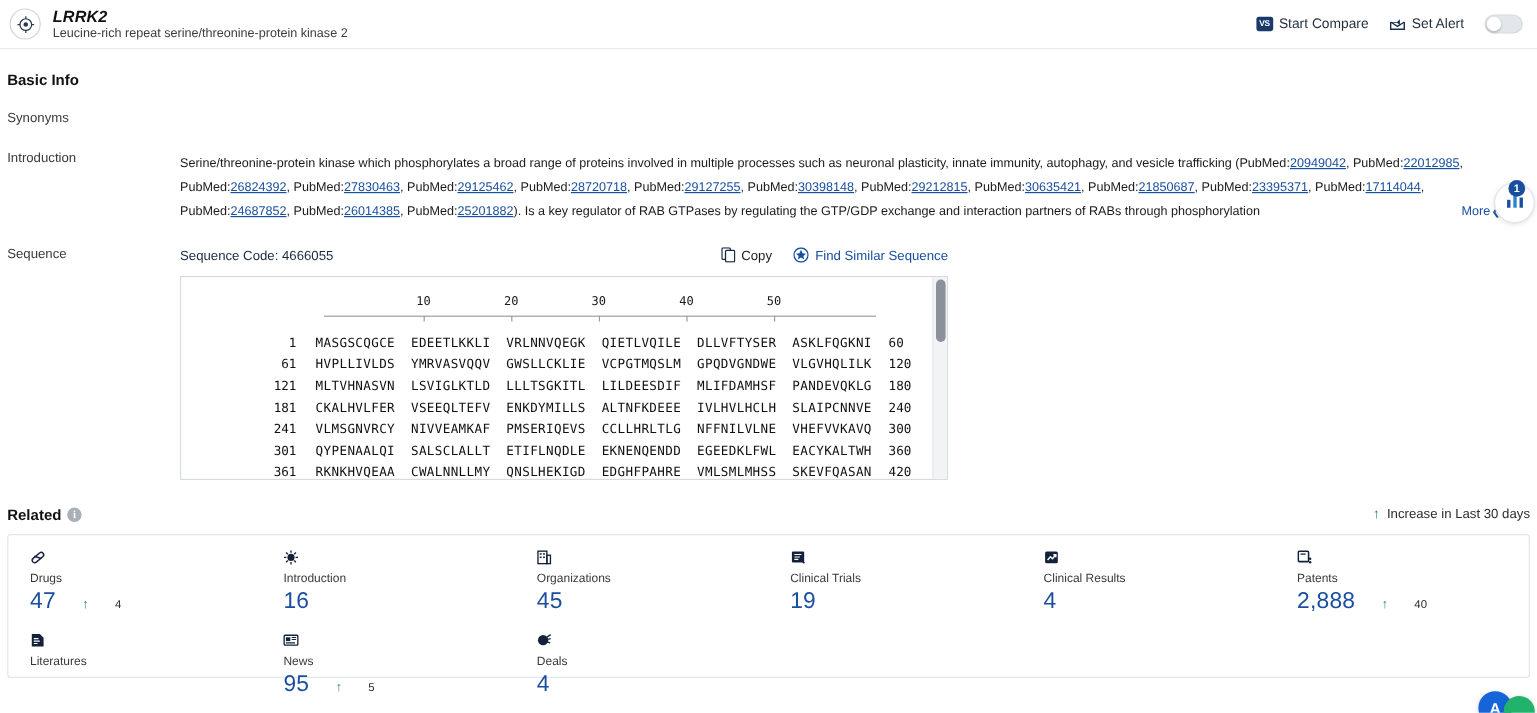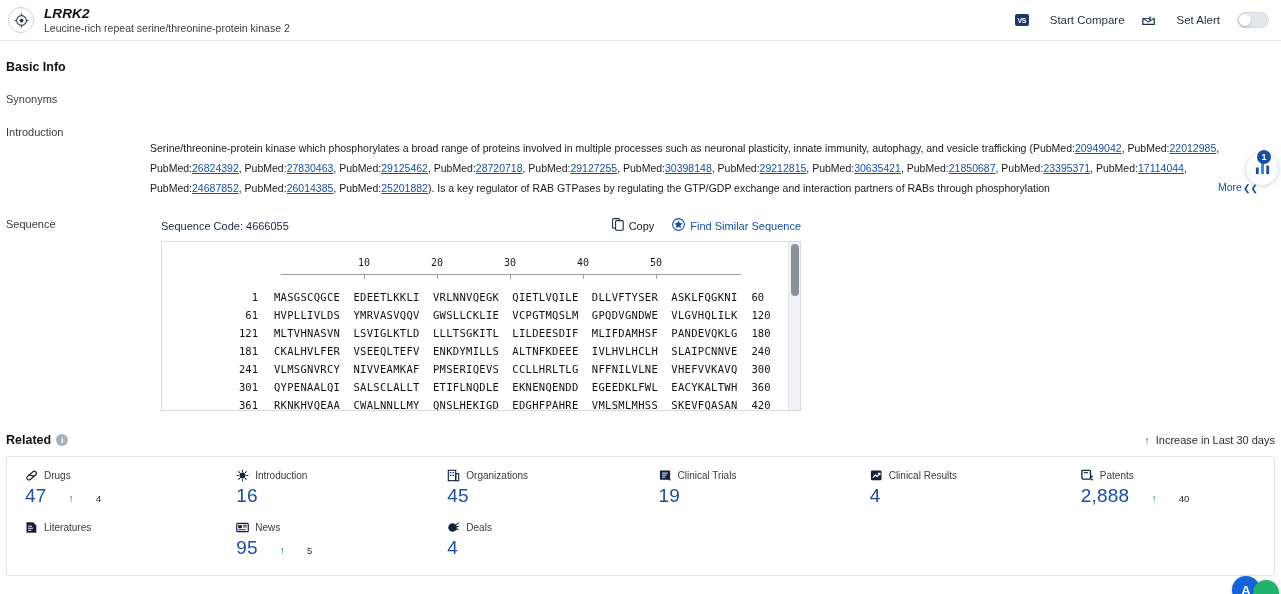--- a/index.html
+++ b/index.html
@@ -34,21 +34,21 @@
     font-size: 13.5px; font-weight: bold; color: #111; letter-spacing: .1px; font-style: italic;
   }
   .gene-desc {
     font-size: 10.5px; color: #3c3c3c; margin-top: 1px;
   }
   .header-actions {
     margin-left: auto;
     display: flex; align-items: center; gap: 17px;
     font-size: 11.5px; color: #1f2d3d;
   }
-  .hdr-btn { display: flex; align-items: center; gap: 21px; cursor: pointer; justify-content: center; }
+  .hdr-btn { display: flex; align-items: center; gap: 5px; cursor: pointer; justify-content: center; }
   .vs-badge {
     width: 14px; height: 12px; background: #1b3a6b; border-radius: 2px;
     color: #fff; font-size: 7px; font-weight: bold;
     display: flex; align-items: center; justify-content: center;
     letter-spacing: -0.3px;
   }
   .alert-ico { width: 14px; height: 12px; position: relative; }
   .toggle {
     width: 32px; height: 16px; border-radius: 8px;
     background: #e3e6ea; border: 1px solid #d6dadf; position: relative;
@@ -76,31 +76,30 @@
 
   .syn-row { margin-top: 19px; }
   .syn-body { font-size: 11px; color: #1a1a1a; }
   .syn-more { color: #1a4fa0; margin-left: 3px; cursor: pointer; }
 
   .intro-row { margin-top: 21px; }
   .intro-text {
     font-size: 10.5px; line-height: 20px; color: #1a1a1a;
     max-width: 1108px;
     position: relative;
-    margin-top: 12px;
   }
   .pm-link { color: #1a4fa0; text-decoration: underline; cursor: pointer; }
   .more-link {
     color: #1a4fa0; font-size: 10.5px; cursor: pointer;
     position: absolute; right: 0; bottom: 0;
   }
   .more-chevrons { font-size: 9px; margin-left: 1px; }
 
   
-  .seq-row { margin-top: 20px; gap: 11px; }
+  .seq-row { margin-top: 20px; }
   .seq-head {
     display: flex; align-items: center;
     width: 640px;
   }
   .seq-code { font-size: 11px; color: #1a2a42; }
   .seq-actions { margin-left: auto; display: flex; align-items: center; gap: 18px; }
   .seq-action {
     display: flex; align-items: center; gap: 5px;
     font-size: 11px; cursor: pointer;
   }
@@ -194,22 +193,22 @@
   }
   .stat-grid {
     display: grid;
     grid-template-columns: repeat(6, 1fr);
     row-gap: 14px;
   }
   .stat {
     padding-left: 18px;
   }
   .stat-label {
-    display: flex; align-items: center; gap: 6px;
-    font-size: 10px; color: #3a3a3a;
+    display: flex; gap: 6px;
+    font-size: 10px; color: #3a3a3a; flex-direction: column;
   }
   .stat-ico { width: 13px; height: 13px; display: inline-flex; }
   .stat-value-row {
     display: flex; align-items: baseline; gap: 22px; margin-top: 3px;
   }
   .stat-value {
     font-size: 19px; color: #1a4fa0; font-weight: normal; letter-spacing: .2px;
   }
   .stat-delta {
     font-size: 9.5px; color: #2b2b2b;

